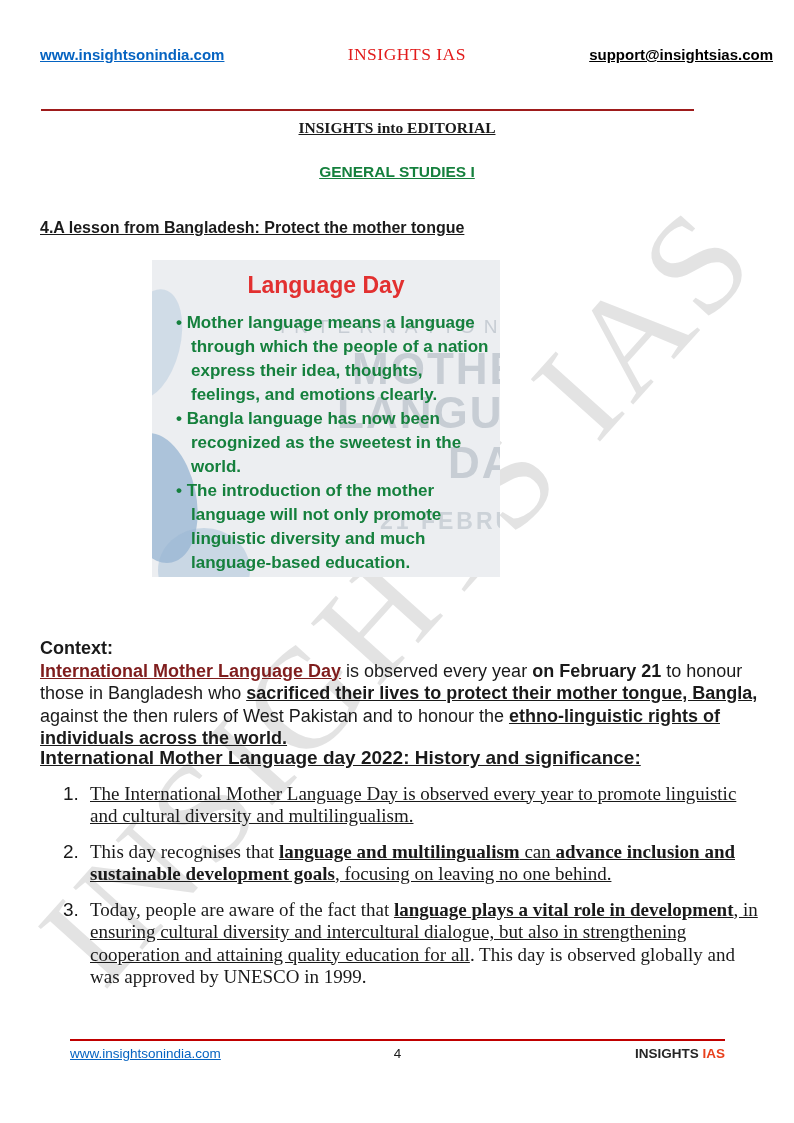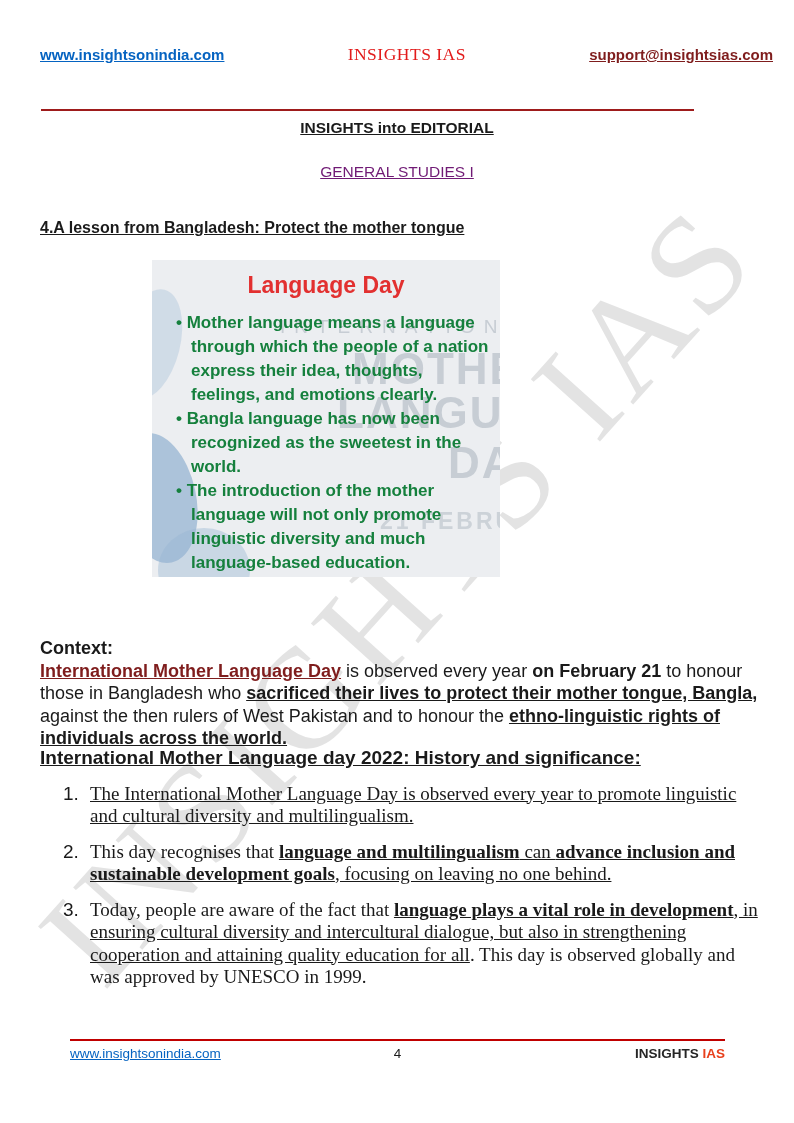--- a/index.html
+++ b/index.html
@@ -27,33 +27,34 @@
   }
 
   
   .header {
     position:absolute; top:44px; left:40px; right:21px;
     display:flex; justify-content:space-between; align-items:baseline;
     z-index:3;
   }
   .site-link { color:#0563c1; font-weight:bold; font-size:15px; text-decoration:underline; }
   .brand-serif { font-family:"Liberation Serif", serif; color:#e21b1b; font-size:17.5px; letter-spacing:.5px; }
-  .support-link { color:#7f1d1d; font-weight:bold; font-size:15px; text-decoration:underline; }
+  .support-link { color:#000000; font-weight:bold; font-size:15px; text-decoration:underline; }
   .top-rule { position:absolute; top:109px; left:41px; width:653px; height:2px; background:#9e1b1b; z-index:3; }
 
   
   .title-editorial {
     position:absolute; top:119px; left:0; width:100%;
     text-align:center; font-weight:bold; font-size:15.5px; text-decoration:underline;
     z-index:2;
+    font-family:Liberation Serif, serif;
   }
   .title-gs {
     position:absolute; top:163px; left:0; width:100%;
-    text-align:center; font-weight:normal; font-size:15.5px; text-decoration:underline;
-    color:#701a75; z-index:2;
+    text-align:center; font-weight:bold; font-size:15.5px; text-decoration:underline;
+    color:#15803d; z-index:2;
   }
 
   
   .article-heading {
     position:absolute; top:219px; left:40px;
     font-size:16px; font-weight:bold; text-decoration:underline;
     z-index:2;
   }
 
   

